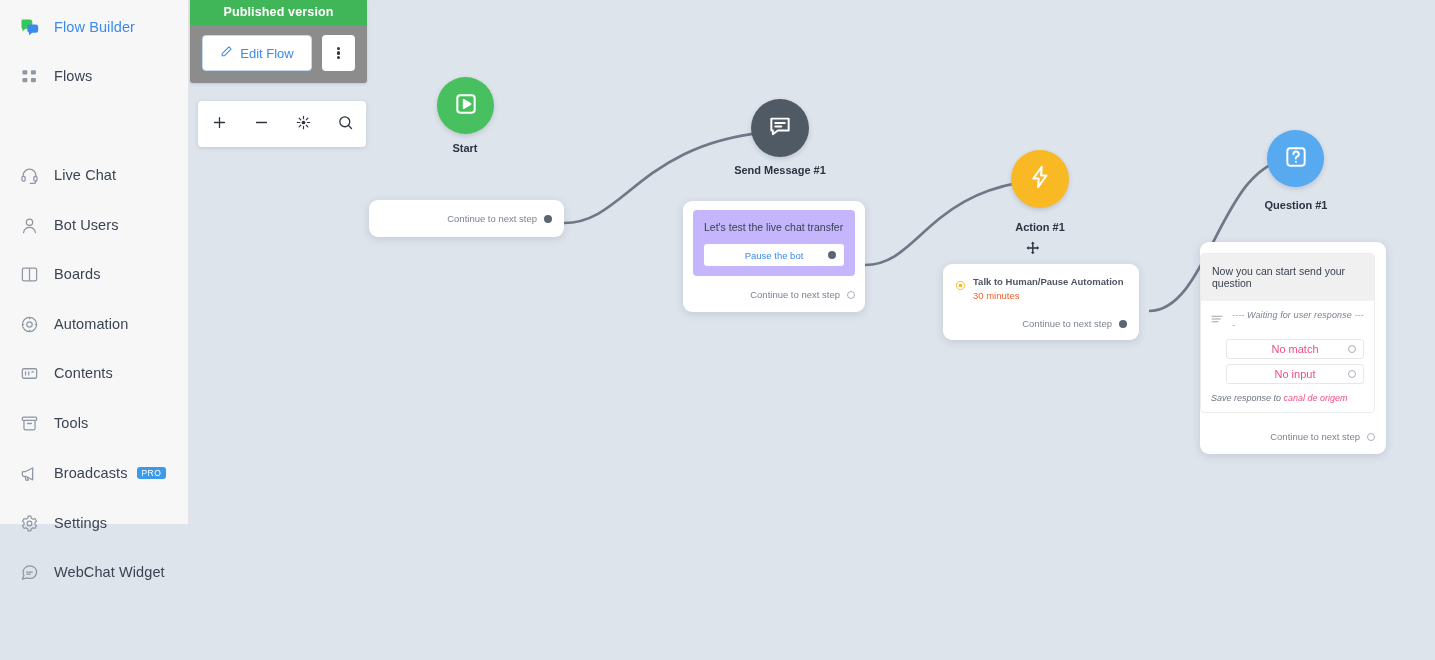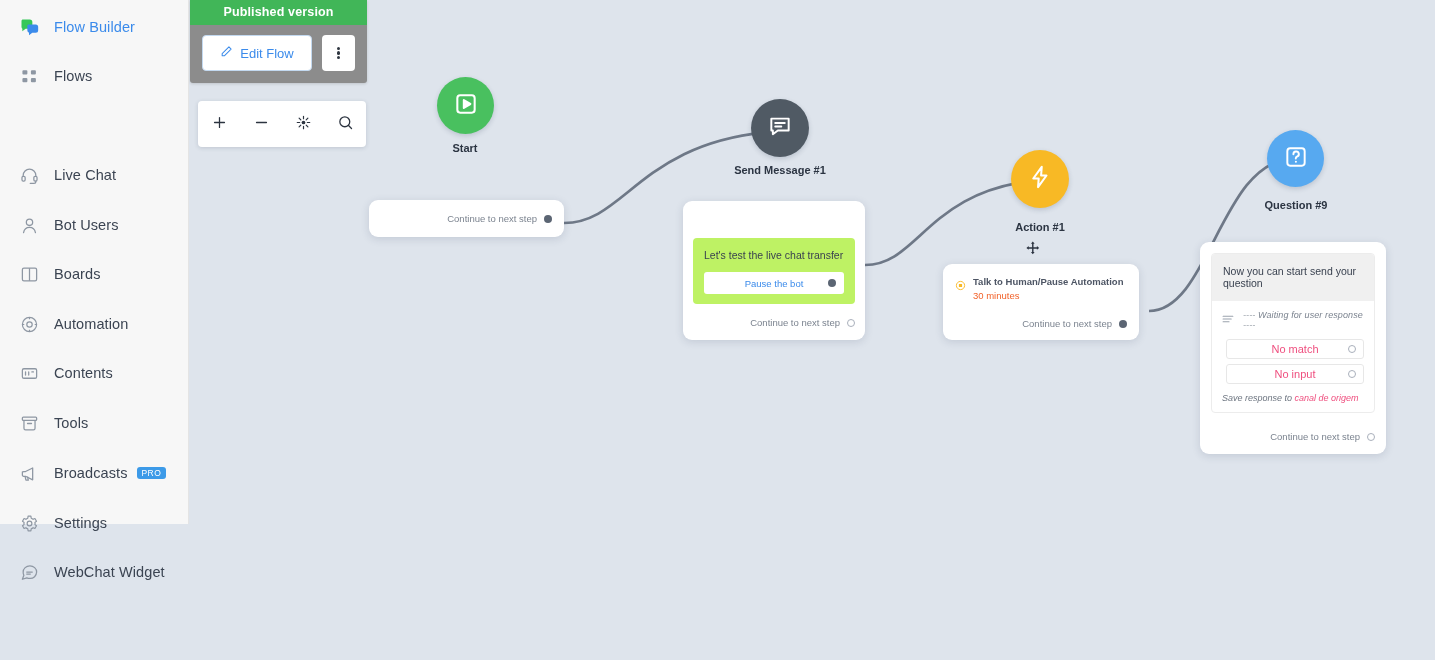--- a/index.html
+++ b/index.html
@@ -144,24 +144,23 @@
   .card {
     position: absolute;
     background: #ffffff;
     border-radius: 9px;
     box-shadow: 0 2px 8px rgba(40,55,85,.15);
     z-index: 9;
     cursor: pointer;
   }
   .card-body { padding: 9px 10px 9px 10px; }
   .grey-block {
-    background: #bef264;
+    background: #c4b5fd;
     border-radius: 4px;
     padding: 10px 11px;
-    margin-top: 28px;
   }
   .msg-text {
     font-size: 10.5px;
     color: #3a4250;
     line-height: 1.35;
   }
   .pill {
     margin-top: 10px;
     background: #ffffff;
     border-radius: 3px;
@@ -520,24 +519,24 @@
 
     <div class="node-circle" style="left:1078px; top:130px; width:57px; height:57px; background:#57a9f0;">
       <span>
         <svg width="26" height="26" viewBox="0 0 24 24" fill="none" stroke="#fff" stroke-width="1.8" stroke-linejoin="round">
           <rect x="4" y="4" width="16" height="16" rx="2.6"></rect>
           <path d="M9.6 9.4a2.5 2.5 0 1 1 3.1 2.4c-.7.2-.9.8-.9 1.5" stroke-linecap="round"></path>
           <circle cx="11.9" cy="16.3" r=".95" fill="#fff" stroke="none"></circle>
         </svg>
       </span>
     </div>
-    <div class="node-label" style="left:1057px; top:199px; width:100px;">Question #9</div>
+    <div class="node-label" style="left:1057px; top:199px; width:100px;">Question #1</div>
 
     <div class="card" style="left:1011px; top:242px; width:186px;">
-      <div class="card-body" style="padding:11px 11px 9px 11px;">
+      <div class="card-body" style="padding:11px 11px 9px 0;">
         <div class="q-inner">
           <div class="q-head">Now you can start send your question</div>
           <div class="q-wait">
             <span>
               <svg width="13" height="11" viewBox="0 0 24 20" stroke="#9aa2ad" stroke-width="2" stroke-linecap="round">
                 <path d="M2 4h18M2 9h15M2 14h11"></path>
               </svg>
             </span>
             <span class="q-wait-text">---- Waiting for user response ----</span>
           </div>

